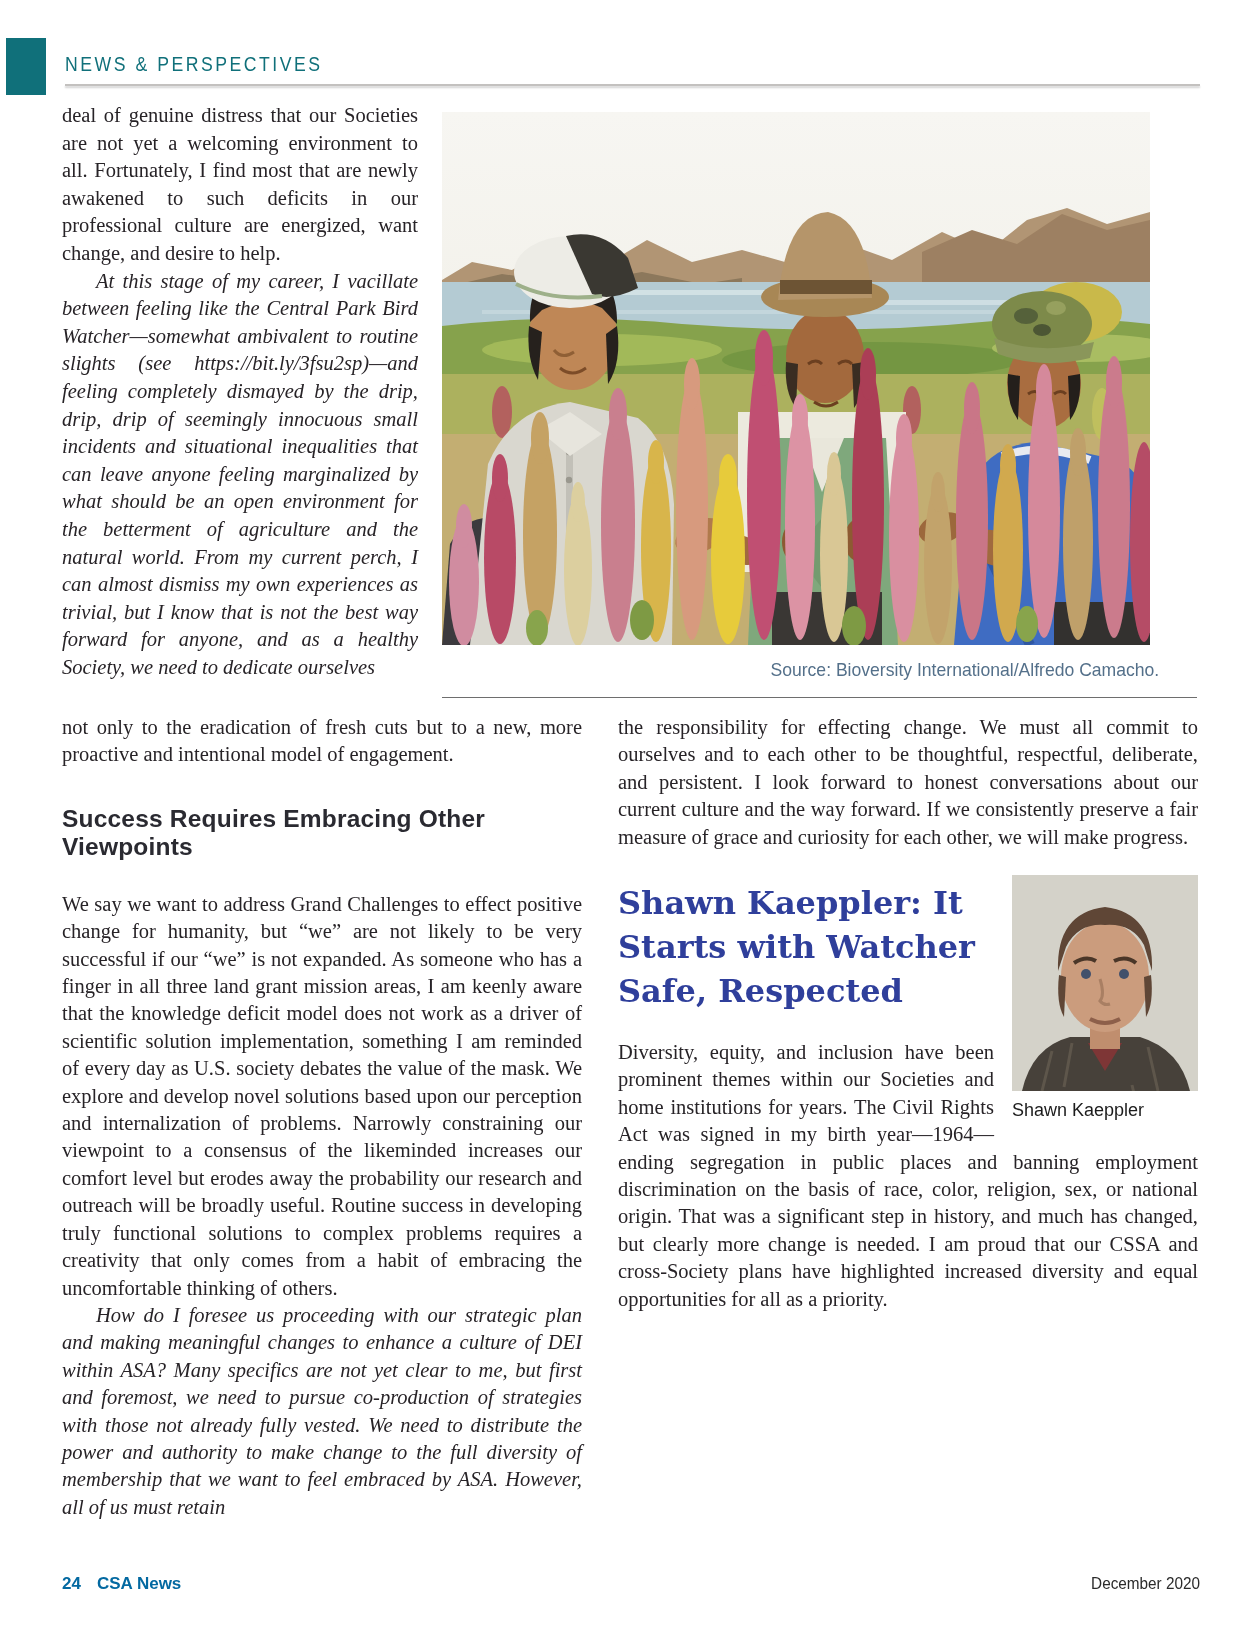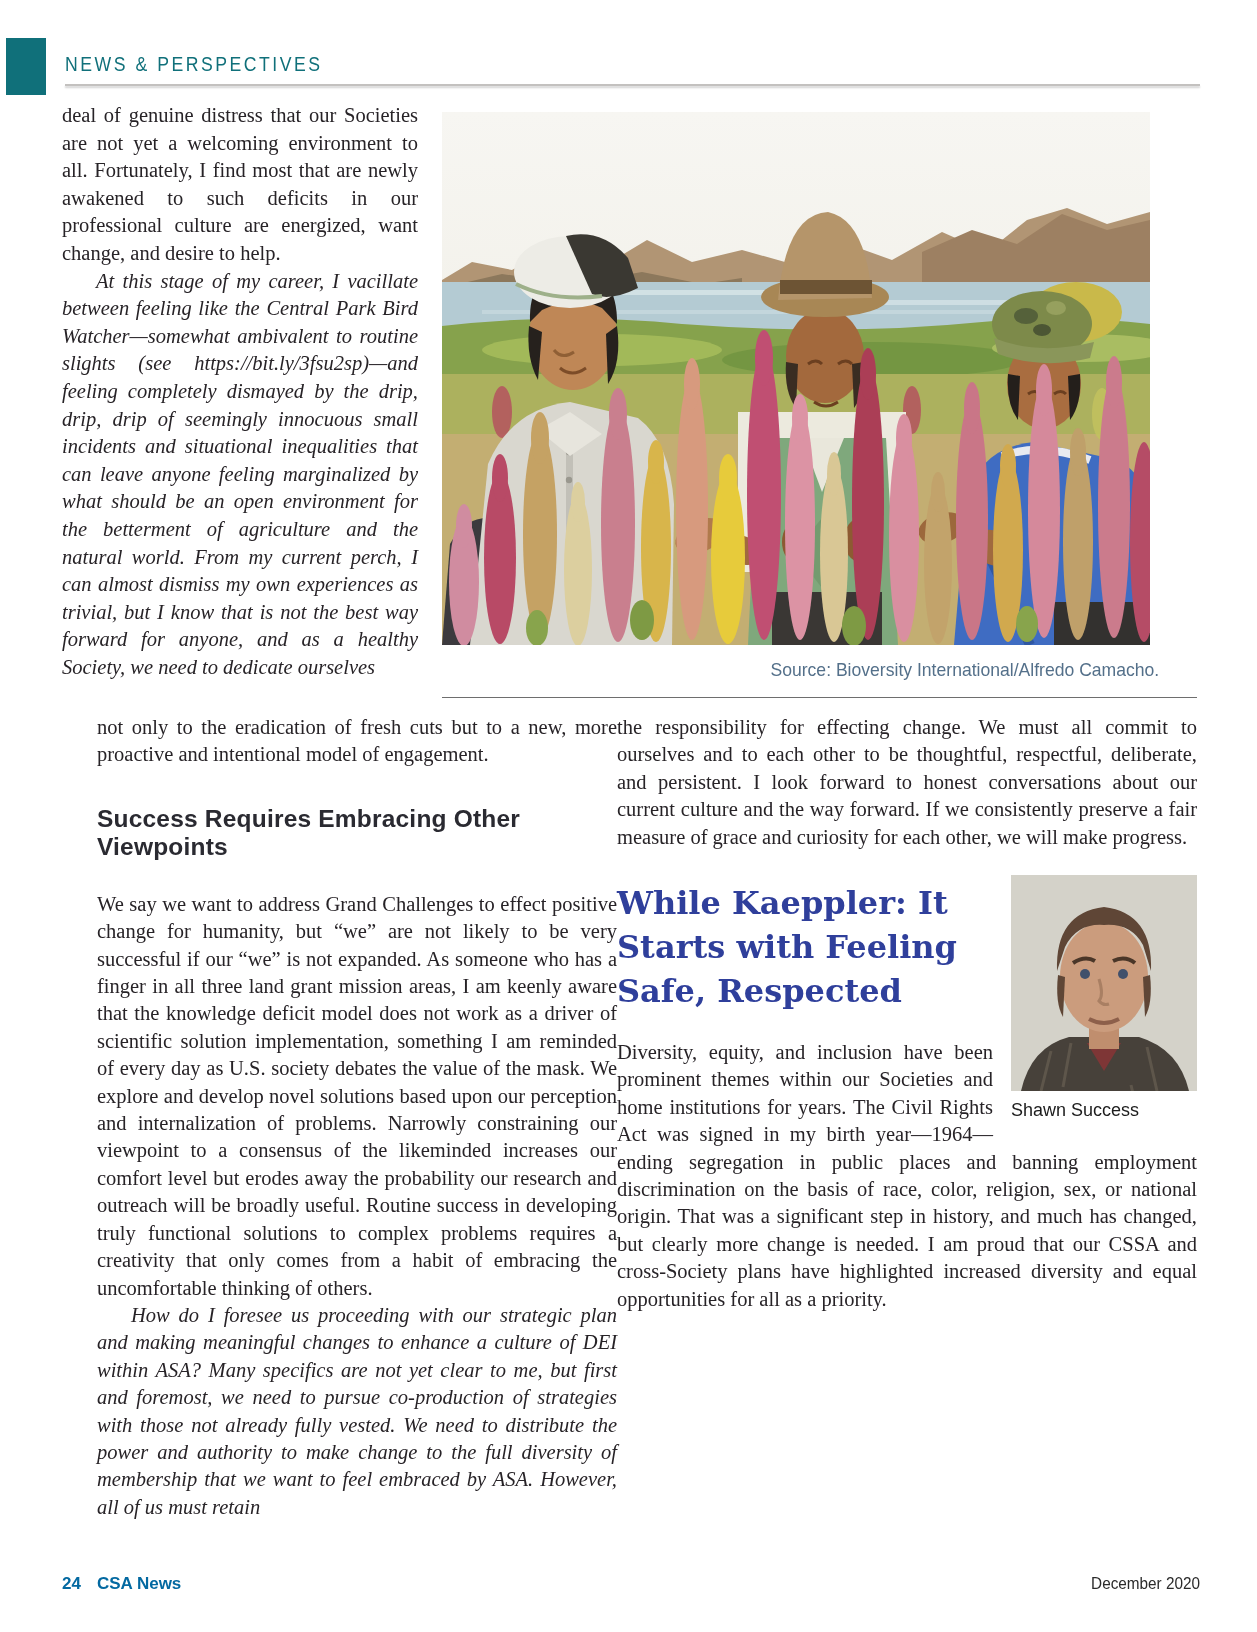--- a/index.html
+++ b/index.html
@@ -16,21 +16,21 @@
   .main{position:absolute;left:62px;right:60px;top:102px;}
   p{margin:0;font-size:20.5px;line-height:27.4px;text-align:justify;}
   .indent{text-indent:34px;font-style:italic;}
   .row-top{display:flex;gap:24px;}
   .col-narrow{width:356px;flex:0 0 356px;}
   .col-narrow p{line-height:27.6px;}
   .photo-fig{margin:10px 0 0 0;width:765px;border-bottom:1.5px solid #6e6e6e;padding-bottom:16px;text-align:right;}
   .photo-svg{display:block;width:708px;height:533px;}
   .photo-caption{margin-top:14px;font-family:"Liberation Sans",sans-serif;font-size:18.5px;
                  color:var(--caption,#54708a);transform:scaleX(.95);transform-origin:left center;}
-  .row-cols{display:flex;margin-top:8px;justify-content:flex-end;}
+  .row-cols{display:flex;gap:36px;margin-top:8px;}
   .col-left{width:520px;flex:0 0 520px;}
   .col-right{width:580px;flex:0 0 580px;}
   h2{margin:0;}
   .section-heading{font-family:"Liberation Sans",sans-serif;font-weight:bold;font-size:24.5px;
                    color:var(--heading,#2a2a31);margin:36px 0 30px 0;letter-spacing:.2px;}
   .blue-heading{font-family:"DejaVu Serif",serif;font-weight:bold;font-size:32px;line-height:44px;
                 color:var(--blue,#2f3f9b);margin:30px 0 26px 0;}
   .portrait-float{float:right;width:186px;margin:24px 0 8px 18px;}
   .portrait-svg{display:block;width:186px;height:216px;}
   .portrait-caption{font-family:"Liberation Sans",sans-serif;font-size:18px;color:#1c1c1c;margin-top:9px;}
@@ -264,24 +264,24 @@
             <path d="M46,96 Q44,38 93,32 Q142,38 140,96 L132,70 Q120,48 93,50 Q66,48 54,72 Z" fill="#5f4636"></path>
             <path d="M47,100 Q44,128 52,142 L54,102 Z" fill="#5f4636"></path>
             <path d="M139,100 Q142,128 134,142 L132,102 Z" fill="#5f4636"></path>
             <path d="M62,88 q12,-8 22,-2" stroke="#4a3628" stroke-width="4" fill="none"></path>
             <path d="M102,86 q12,-6 22,2" stroke="#4a3628" stroke-width="4" fill="none"></path>
             <circle cx="74" cy="99" r="5" fill="#41506b"></circle>
               <circle cx="112" cy="99" r="5" fill="#41506b"></circle>
             <path d="M88,104 q5,16 0,22 q4,5 10,3" stroke="#a97f63" stroke-width="3" fill="none"></path>
             <path d="M78,144 q15,8 30,0" stroke="#8d5f4a" stroke-width="4" fill="none"></path>
           </svg>
-          <div class="portrait-caption">Shawn Success</div>
+          <div class="portrait-caption">Shawn Kaeppler</div>
         </div>
 
-        <h2 class="blue-heading">While Kaeppler: It Starts with Feeling Safe, Respected</h2>
+        <h2 class="blue-heading">Shawn Kaeppler: It Starts with Watcher Safe, Respected</h2>
         <p>Diversity, equity, and inclusion have been prominent themes within our Societies and home institutions for years. The Civil Rights Act was signed in my birth year—1964—ending segregation in public places and banning employment discrimination on the basis of race, color, religion, sex, or national origin. That was a significant step in history, and much has changed, but clearly more change is needed. I am proud that our CSSA and cross-Society plans have highlighted increased diversity and equal opportunities for all as a priority.</p>
       </div>
     </div>
   </div>
 
   <div class="footer">
     <div class="footer-left">
       <span>24</span><span class="pub">CSA News</span>
     </div>
     <div class="footer-right">December 2020</div>

